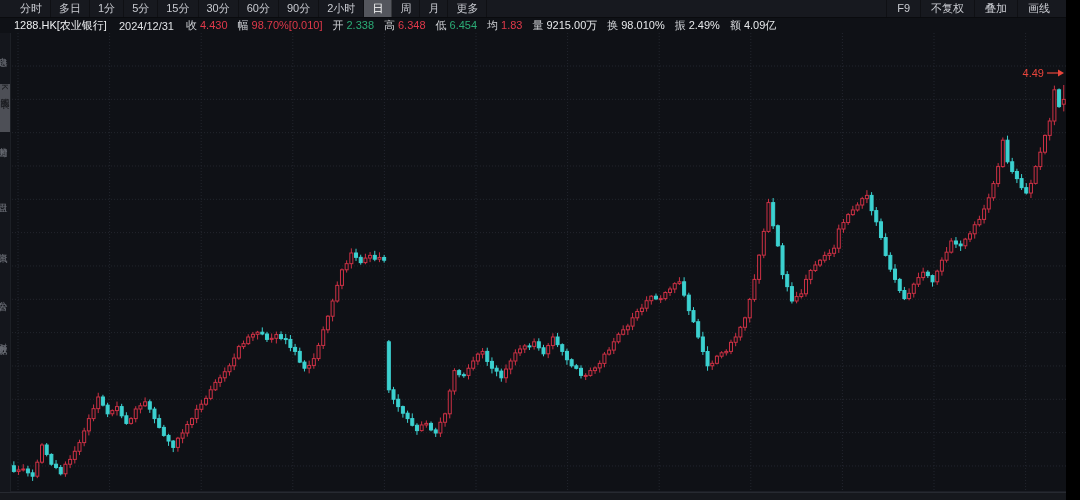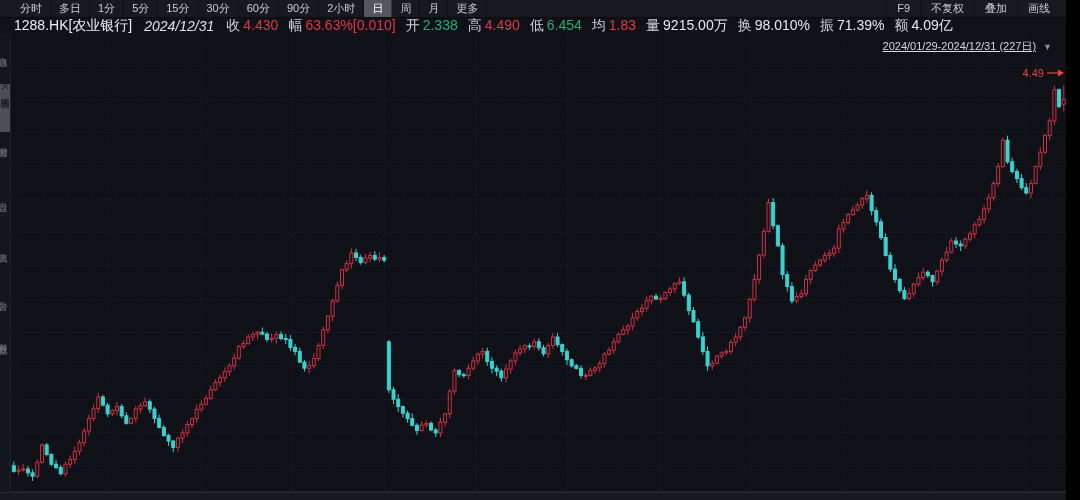--- a/index.html
+++ b/index.html
@@ -9,23 +9,23 @@
   .toolbar{position:absolute;top:0;left:0;right:0;height:17px;background:#17191f;
            border-bottom:1px solid #0a0b0e;display:flex;align-items:stretch;font-size:11px;color:#c9cbd1;}
   .tabs{display:flex;align-items:stretch;padding-left:12px;}
   .tab{padding:0 8px;line-height:17px;cursor:default;border-right:1px solid rgba(0,0,0,.35);white-space:nowrap;}
   .tab.sel{background:#54565d;color:#fff;}
   .spacer{flex:1;}
   .rtools{display:flex;align-items:center;padding-right:6px;}
   .rtool{padding:0 10px;line-height:17px;border-left:1px solid rgba(0,0,0,.35);white-space:nowrap;}
   
   .infobar{position:absolute;top:18px;left:0;right:0;height:15px;display:flex;align-items:center;
-           padding-left:14px;font-size:14px;color:#d3d5d9;white-space:nowrap;}
+           padding-left:14px;font-size:11px;color:#d3d5d9;white-space:nowrap;}
   .sym{color:#eceef0;margin-right:12px;}
-  .dt{color:#dfe1e4;margin-right:12px;font-style:italic;}
+  .dt{color:#dfe1e4;margin-right:12px;}
   .fld{margin-right:10px;}
   .lbl{color:#cfd1d5;margin-right:3px;}
   .val.red{color:#e0394a;} .val.green{color:#2bab76;} .val.plain{color:#e6e8ea;}
   
   .chartwrap{position:absolute;top:33px;left:0;width:1080px;height:459px;}
   svg{display:block;}
   .rangebox{position:absolute;top:6px;right:28px;display:flex;align-items:center;gap:7px;
             font-size:11px;color:#d4d6da;}
   .rangetext{text-decoration:underline;}
   .ddicon{color:#8b8e94;font-size:9px;}
@@ -70,28 +70,28 @@
         <div class="rtool">叠加</div>
         <div class="rtool">画线</div>
       </div>
   </div>
 
   <div class="infobar">
     <span class="sym">1288.HK[农业银行]</span>
     <span class="dt">2024/12/31</span>
     <span style="display:flex;">
         <span class="fld"><span class="lbl">收</span><span class="val red">4.430</span></span>
-        <span class="fld"><span class="lbl">幅</span><span class="val red">63.63%[0.010]</span></span>
+        <span class="fld"><span class="lbl">幅</span><span class="val red">98.70%[0.010]</span></span>
         <span class="fld"><span class="lbl">开</span><span class="val green">2.338</span></span>
-        <span class="fld"><span class="lbl">高</span><span class="val red">4.490</span></span>
+        <span class="fld"><span class="lbl">高</span><span class="val red">6.348</span></span>
         <span class="fld"><span class="lbl">低</span><span class="val green">6.454</span></span>
         <span class="fld"><span class="lbl">均</span><span class="val red">1.83</span></span>
         <span class="fld"><span class="lbl">量</span><span class="val plain">9215.00万</span></span>
         <span class="fld"><span class="lbl">换</span><span class="val plain">98.010%</span></span>
-        <span class="fld"><span class="lbl">振</span><span class="val plain">71.39%</span></span>
+        <span class="fld"><span class="lbl">振</span><span class="val plain">2.49%</span></span>
         <span class="fld"><span class="lbl">额</span><span class="val plain">4.09亿</span></span>
       </span>
   </div>
 
   <div class="chartwrap">
     <svg width="1080" height="459" viewBox="0 0 1080 459">
         <line x1="18" y1="0" x2="18" y2="459" stroke="#23262e" stroke-width="1" stroke-dasharray="1 2"></line>
         <line x1="109.6" y1="0" x2="109.6" y2="459" stroke="#23262e" stroke-width="1" stroke-dasharray="1 2"></line>
         <line x1="201.2" y1="0" x2="201.2" y2="459" stroke="#23262e" stroke-width="1" stroke-dasharray="1 2"></line>
         <line x1="292.79999999999995" y1="0" x2="292.79999999999995" y2="459" stroke="#23262e" stroke-width="1" stroke-dasharray="1 2"></line>
@@ -569,24 +569,20 @@
         <rect x="1052.8880000000001" y="56.80000000000011" width="3" height="31.199999999999974" fill="#0f1116" stroke="#cd3145" stroke-width="1"></rect>
         <line x1="1059.075" y1="55.479415855743824" x2="1059.075" y2="74.88557113123233" stroke="#3cd1d0" stroke-width="1"></line>
         <rect x="1057.575" y="56.80000000000011" width="3" height="16.799999999999855" fill="#3cd1d0" stroke="#3cd1d0" stroke-width="1"></rect>
         <line x1="1063.7620000000002" y1="52" x2="1063.7620000000002" y2="78.40000000000008" stroke="#cd3145" stroke-width="1"></line>
         <rect x="1062.2620000000002" y="66.40000000000012" width="3" height="4.799999999999898" fill="#0f1116" stroke="#cd3145" stroke-width="1"></rect>
         <text x="1044" y="44" text-anchor="end" font-size="11" fill="#e8453c" font-family="&quot;Liberation Sans&quot;,sans-serif">4.49</text>
         <line x1="1047" y1="40" x2="1058" y2="40" stroke="#e8453c" stroke-width="1.2"></line>
         <polygon points="1058,36.5 1064,40 1058,43.5" fill="#e8453c"></polygon>
       </svg>
 
-    <div class="rangebox">
-      <span class="rangetext">2024/01/29-2024/12/31 (227日)</span>
-      <span class="ddicon">▼</span>
-    </div>
     <div class="orangebtn"></div>
   </div>
 
   <div class="lstrip">
       <div class="litem" style="top: 17px; height: 28px;">自选</div>
       <div class="litem hl" style="top: 51px; height: 48px;">K线图表</div>
       <div class="litem" style="top: 107px; height: 40px;">分时图</div>
       <div class="litem" style="top: 163px; height: 22px;">盘口</div>
       <div class="litem" style="top: 213px; height: 22px;">资讯</div>
       <div class="litem" style="top: 261px; height: 22px;">公告</div>

